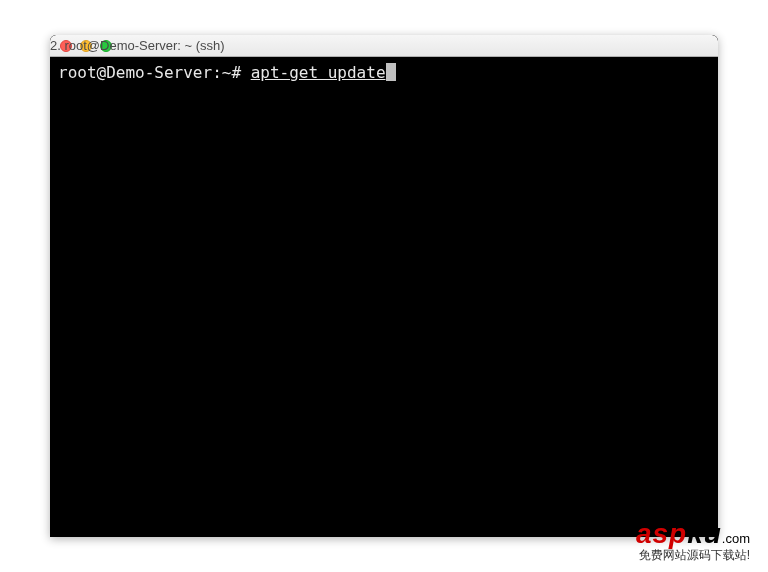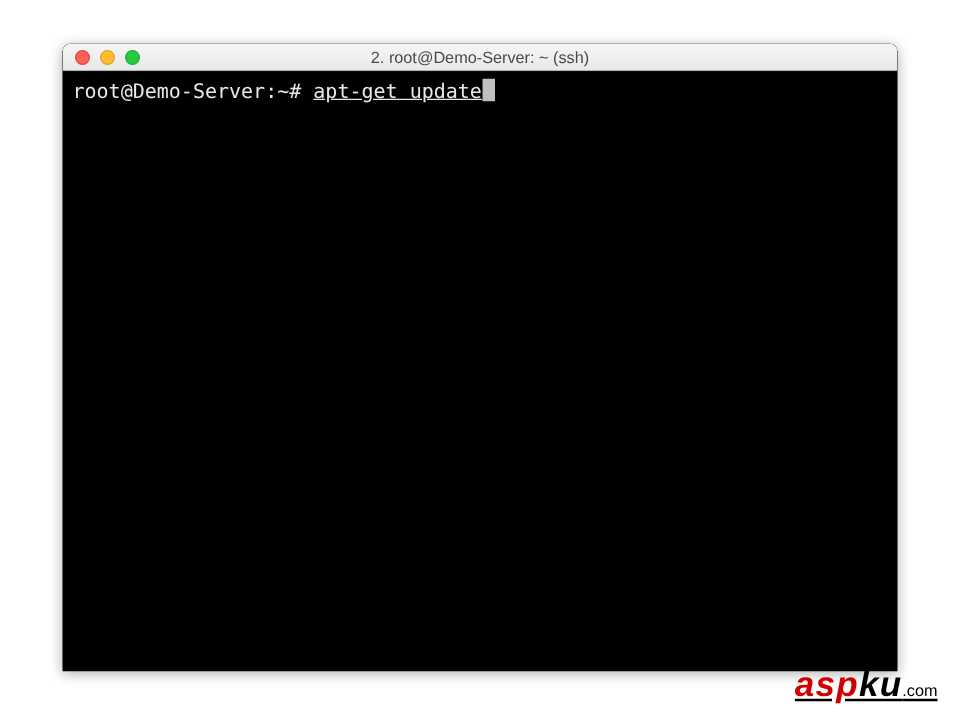--- a/index.html
+++ b/index.html
@@ -54,21 +54,20 @@
       border: 0.5px solid #dfa123;
     }
     .maximize-btn {
       background: #28c940;
       border: 0.5px solid #1dad2c;
     }
     .window-title {
       position: absolute;
       left: 0;
       right: 0;
-      text-align: center;
       font-family: -apple-system, "Helvetica Neue", Arial, sans-serif;
       font-size: 13px;
       color: #4a4a4a;
       pointer-events: none;
     }
     .terminal-body {
       padding: 6px 8px;
       font-family: "Menlo", "Monaco", "Consolas", monospace;
       font-size: 16px;
       color: #e8e8e8;
@@ -100,21 +99,20 @@
       bottom: 8px;
       text-align: right;
       pointer-events: none;
     }
     .watermark-main {
       font-family: Arial, sans-serif;
       font-size: 28px;
       font-weight: bold;
       font-style: italic;
       letter-spacing: 1px;
-      text-decoration: underline;
     }
     .wm-red {
       color: #d10000;
     }
     .wm-black {
       color: #000000;
     }
     .wm-com {
       font-size: 13px;
       font-style: normal;
@@ -145,13 +143,14 @@
     <div class="terminal-line">
       <span class="prompt">root@Demo-Server:~# </span><span class="command">apt-get update</span><span class="cursor"></span>
     </div>
   </div>
 </div>
 
 <div class="watermark">
   <div class="watermark-main">
     <span class="wm-red">asp</span><span class="wm-black">ku</span><span class="wm-com">.com</span>
   </div>
+  <div class="watermark-sub">免费网站源码下载站!</div>
 </div>
 
 </body></html>

